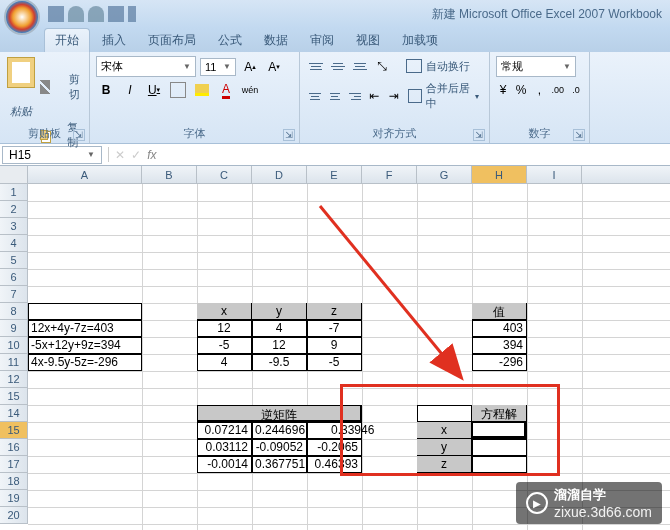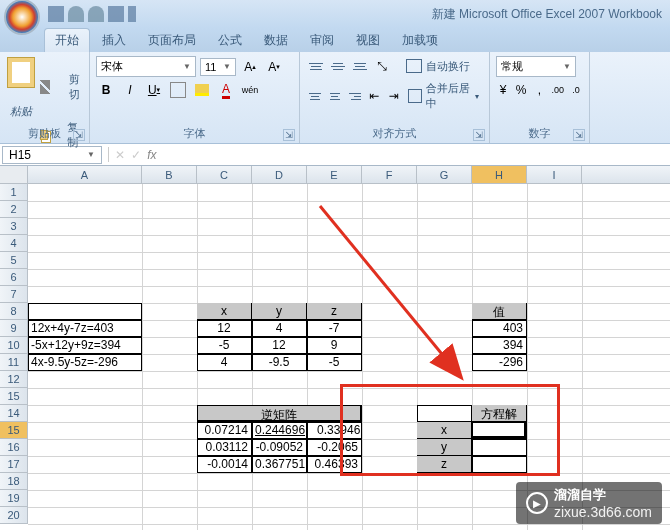--- a/index.html
+++ b/index.html
@@ -366,22 +366,22 @@
       <div class="cell center" style="left: 224px; top: 136px; width: 54px; height: 16px;">4</div>
       <div class="cell center" style="left: 279px; top: 136px; width: 54px; height: 16px;">-7</div>
       <div class="cell center" style="left: 169px; top: 153px; width: 54px; height: 16px;">-5</div>
       <div class="cell center" style="left: 224px; top: 153px; width: 54px; height: 16px;">12</div>
       <div class="cell center" style="left: 279px; top: 153px; width: 54px; height: 16px;">9</div>
       <div class="cell center" style="left: 169px; top: 170px; width: 54px; height: 16px;">4</div>
       <div class="cell center" style="left: 224px; top: 170px; width: 54px; height: 16px;">-9.5</div>
       <div class="cell center" style="left: 279px; top: 170px; width: 54px; height: 16px;">-5</div>
       <div class="cell hdr" style="left: 224px; top: 221px; width: 54px; height: 16px;">逆矩阵</div>
       <div class="cell right" style="left: 169px; top: 238px; width: 54px; height: 16px;">0.07214</div>
-      <div class="cell right" style="left: 224px; top: 238px; width: 54px; height: 16px; text-decoration: underline;">0.244696</div>
-      <div class="cell right" style="left: 265px; top: 238px; width: 70px; height: 16px; padding-left: 24px;">0.33946</div>
+      <div class="cell right" style="left: 224px; top: 238px; width: 54px; height: 16px;">0.244696</div>
+      <div class="cell right" style="left: 279px; top: 238px; width: 70px; height: 16px; padding-left: 24px;">0.33946</div>
       <div class="cell right" style="left: 169px; top: 255px; width: 54px; height: 16px;">0.03112</div>
       <div class="cell right" style="left: 224px; top: 255px; width: 54px; height: 16px;">-0.09052</div>
       <div class="cell right" style="left: 279px; top: 255px; width: 54px; height: 16px;">-0.2065</div>
       <div class="cell right" style="left: 169px; top: 272px; width: 54px; height: 16px; text-align: right;">-0.0014</div>
       <div class="cell right" style="left: 224px; top: 272px; width: 54px; height: 16px; text-align: center;">0.367751</div>
       <div class="cell right" style="left: 279px; top: 272px; width: 54px; height: 16px;">0.46393</div>
       <div class="cell hdr" style="left: 444px; top: 119px; width: 54px; height: 16px;">值</div>
       <div class="cell right" style="left: 444px; top: 136px; width: 54px; height: 16px; text-align: right;">403</div>
       <div class="cell right" style="left: 444px; top: 153px; width: 54px; height: 16px;">394</div>
       <div class="cell right" style="left: 444px; top: 170px; width: 54px; height: 16px;">-296</div>

